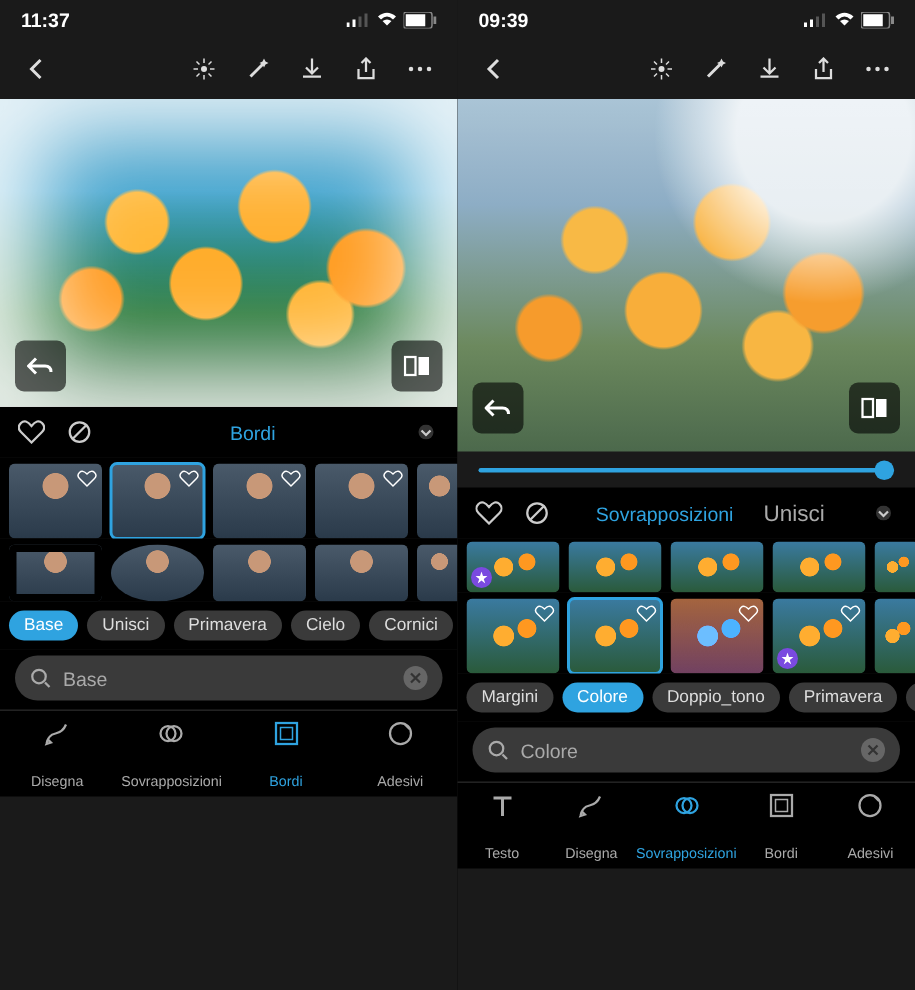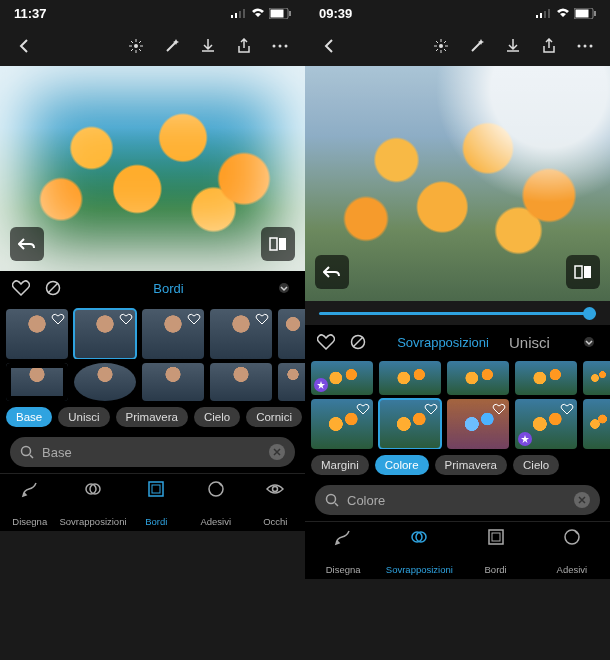--- a/index.html
+++ b/index.html
@@ -378,29 +378,20 @@
     </div>
     <div class="nav-item">
       <div class="nicon">
           <svg width="18" height="18" viewBox="0 0 18 18">
             <circle cx="9" cy="9" r="7" fill="none" stroke="#aaa" stroke-width="1.5"></circle>
             <path d="M12 3 L15 6" stroke="#aaa" stroke-width="1.5"></path>
           </svg>
         </div>
       <span>Adesivi</span>
     </div>
-    <div class="nav-item">
-      <div class="nicon">
-          <svg width="18" height="12" viewBox="0 0 18 12">
-            <path d="M1 6 Q9 -2 17 6 Q9 14 1 6 Z" fill="none" stroke="#aaa" stroke-width="1.5"></path>
-            <circle cx="9" cy="6" r="2.5" fill="none" stroke="#aaa" stroke-width="1.5"></circle>
-          </svg>
-        </div>
-      <span>Occhi</span>
-    </div>
   </div>
 </div>
 
 <div class="screen">
   <div class="statusbar">
     <span>09:39</span>
     <div class="status-right">
       <svg width="16" height="10" viewBox="0 0 16 10">
           <rect x="0" y="7" width="2" height="3" fill="#fff"></rect>
           <rect x="4" y="5" width="2" height="5" fill="#fff"></rect>
@@ -546,20 +537,21 @@
             <path d="M4 0 L5 3 L8 3 L5.5 5 L6.5 8 L4 6 L1.5 8 L2.5 5 L0 3 L3 3 Z" fill="#fff"></path>
           </svg>
         </div>
       </div>
     <div class="thumb flower" style="width:30px"></div>
   </div>
 
   <div class="chips">
     <div class="chip">Margini</div>
     <div class="chip active">Colore</div>
+    <div class="chip">Doppio_tono</div>
     <div class="chip">Primavera</div>
     <div class="chip">Cielo</div>
   </div>
 
   <div class="searchrow">
     <div class="searchbox">
       <svg width="14" height="14" viewBox="0 0 14 14">
           <circle cx="6" cy="6" r="4.5" fill="none" stroke="#aaa" stroke-width="1.5"></circle>
           <line x1="10" y1="10" x2="13" y2="13" stroke="#aaa" stroke-width="1.5"></line>
         </svg>
@@ -568,20 +560,28 @@
         <svg width="8" height="8" viewBox="0 0 8 8">
             <path d="M1 1 L7 7 M7 1 L1 7" stroke="#333" stroke-width="1.5"></path>
           </svg>
       </div>
     </div>
   </div>
 
   <div class="bottomnav">
     <div class="nav-item">
       <div class="nicon">
+          <svg width="16" height="16" viewBox="0 0 16 16">
+            <path d="M2 3 L14 3 M8 3 L8 15" stroke="#aaa" stroke-width="2"></path>
+          </svg>
+        </div>
+      <span>Testo</span>
+    </div>
+    <div class="nav-item">
+      <div class="nicon">
           <svg width="18" height="18" viewBox="0 0 18 18">
             <path d="M2 16 Q3 10 8 9 Q13 8 15 3 M2 16 L5 15 L3 13 Z" stroke="#aaa" fill="none" stroke-width="1.5"></path>
           </svg>
         </div>
       <span>Disegna</span>
     </div>
     <div class="nav-item active">
       <div class="nicon">
           <svg width="18" height="18" viewBox="0 0 18 18">
             <circle cx="7" cy="9" r="5" fill="none" stroke="#2fa3e0" stroke-width="1.5"></circle>

